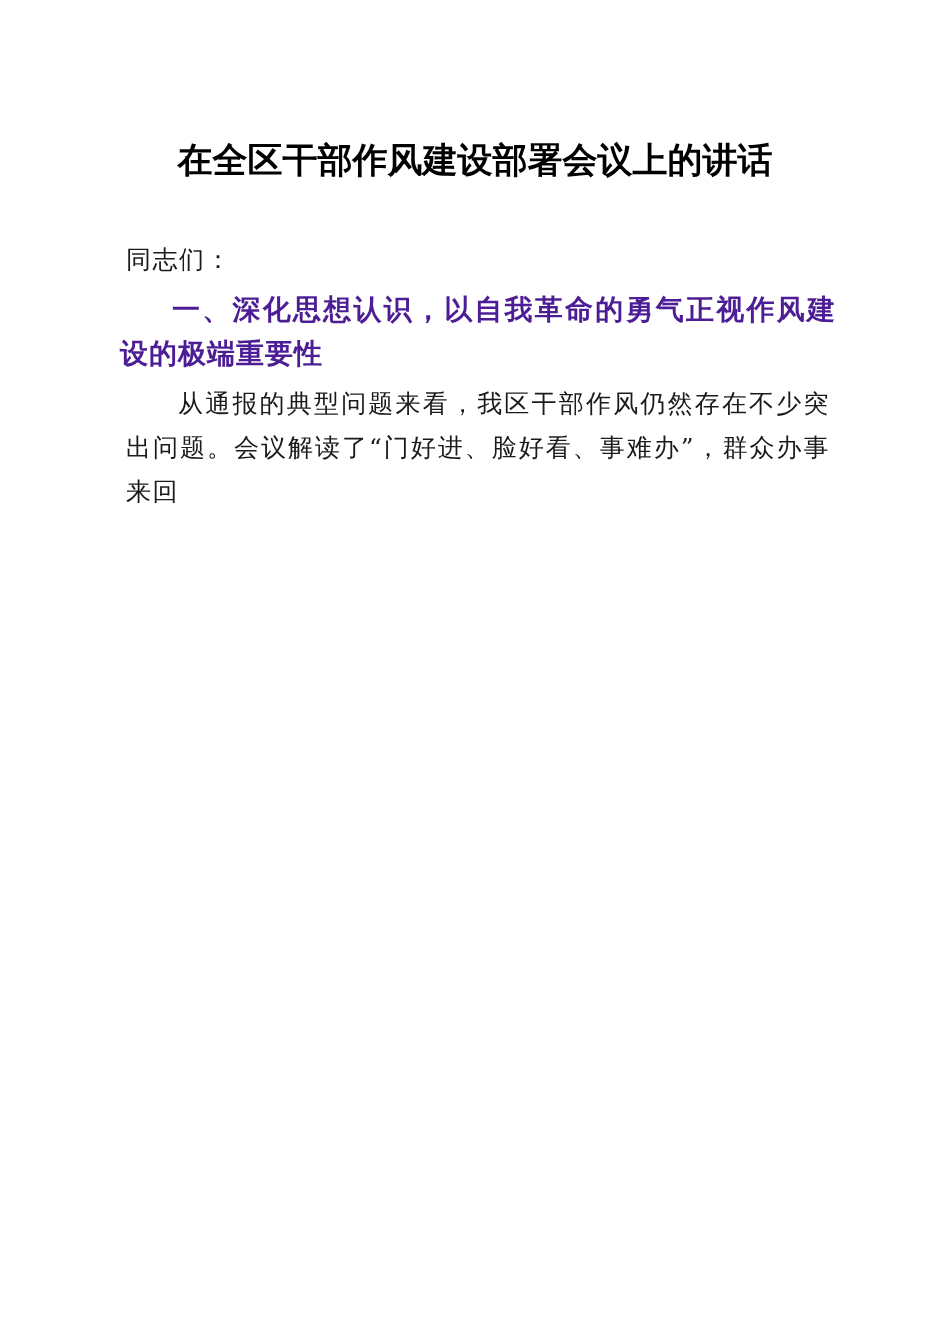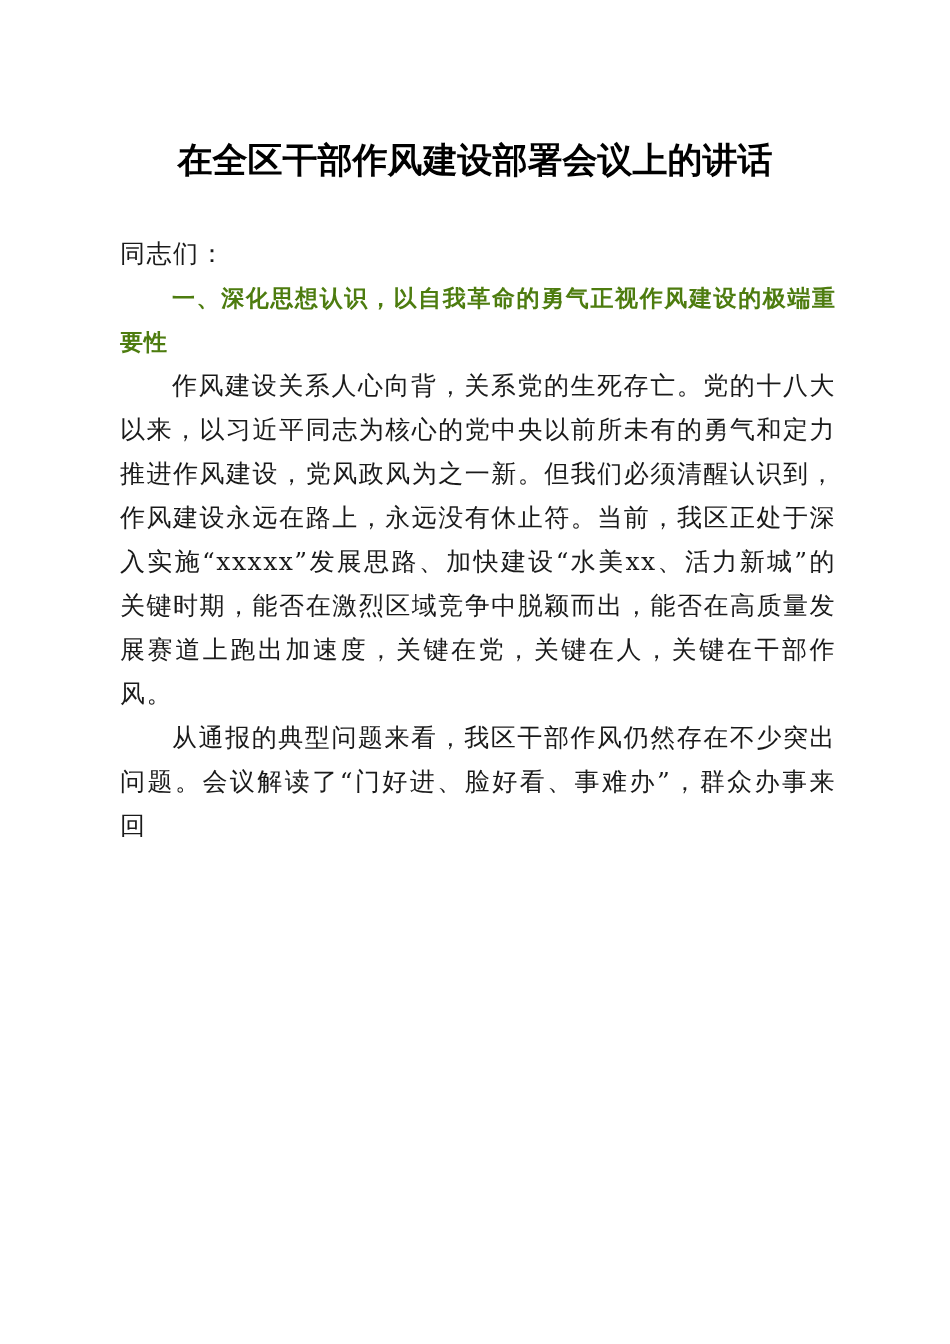--- a/index.html
+++ b/index.html
@@ -39,45 +39,44 @@
       position: absolute;
       top: 232px;
       left: 120px;
       width: 716px;
       font-family: "DejaVu Serif", "Liberation Serif", serif;
       font-size: 25px;
       line-height: 44px;
       color: #1a1a1a;
     }
     .para {
-      margin: 0;
+      margin: 6px;
       text-align: justify;
       text-align-last: left;
       letter-spacing: 1.5px;
     }
     .indent {
       text-indent: 52px;
     }
     .heading {
       margin: 0;
       text-indent: 52px;
       font-family: "DejaVu Sans", "Liberation Sans", sans-serif;
       font-weight: bold;
-      font-size: 23px;
+      font-size: 28px;
       line-height: 44px;
       letter-spacing: 1px;
-      color: #4d7c0f;
+      color: #4c1d95;
       text-align: justify;
     }
   </style>
 </head>
 <body>
 
 <div class="page">
   <h1 class="title">在全区干部作风建设部署会议上的讲话</h1>
 
   <div class="body">
     <p class="para">同志们：</p>
     <p class="heading">一、深化思想认识，以自我革命的勇气正视作风建设的极端重要性</p>
-    <p class="para indent">作风建设关系人心向背，关系党的生死存亡。党的十八大以来，以习近平同志为核心的党中央以前所未有的勇气和定力推进作风建设，党风政风为之一新。但我们必须清醒认识到，作风建设永远在路上，永远没有休止符。当前，我区正处于深入实施“xxxxx”发展思路、加快建设“水美xx、活力新城”的关键时期，能否在激烈区域竞争中脱颖而出，能否在高质量发展赛道上跑出加速度，关键在党，关键在人，关键在干部作风。</p>
     <p class="para indent">从通报的典型问题来看，我区干部作风仍然存在不少突出问题。会议解读了“门好进、脸好看、事难办”，群众办事来回</p>
   </div>
 </div>
 
 </body></html>

